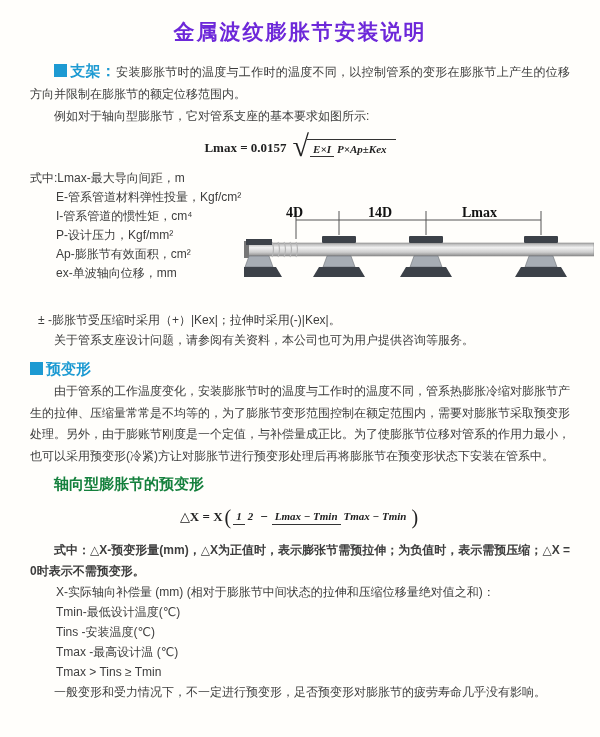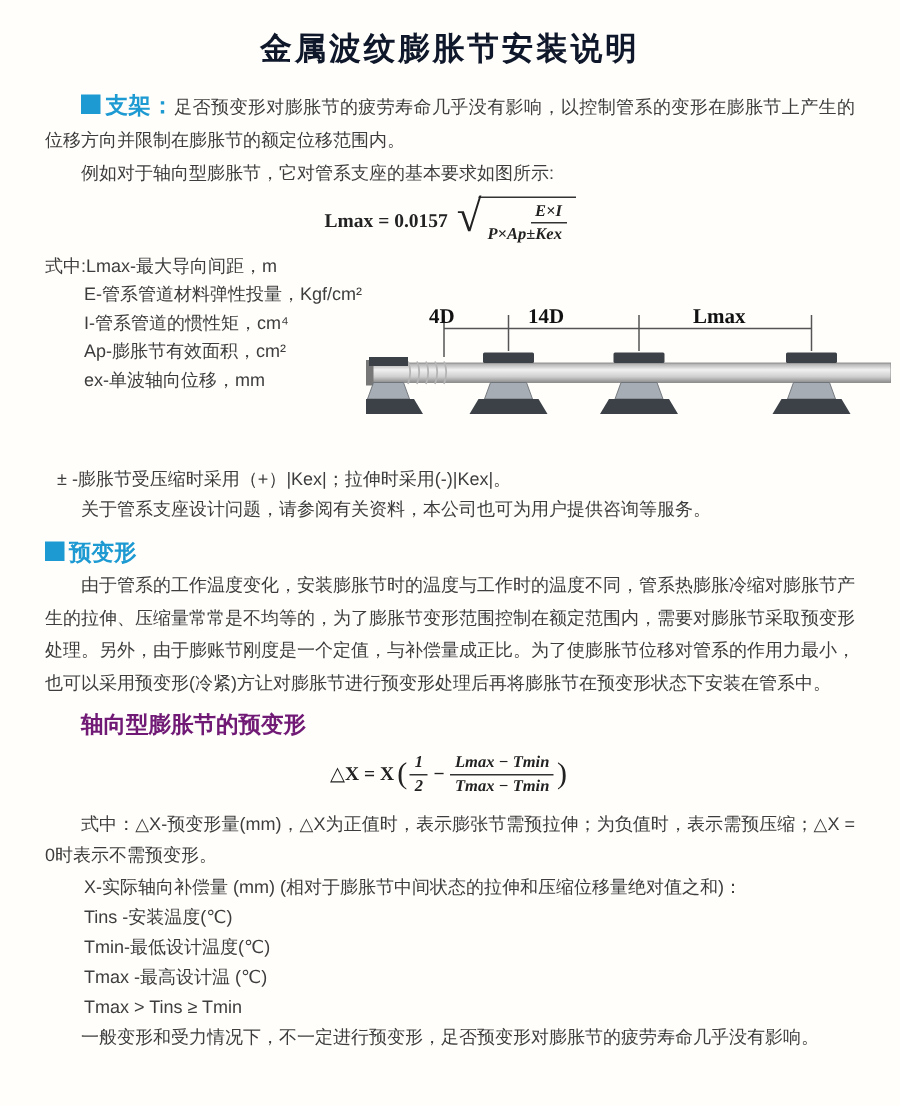--- a/index.html
+++ b/index.html
@@ -1,63 +1,63 @@
 <!DOCTYPE html>
 <html><head>
 <meta charset="utf-8">
 <style>
   html,body{margin:0;padding:0;width:600px;height:737px;overflow:hidden;
     background:#fffefb;font-family:"Liberation Sans","DejaVu Sans",sans-serif;}
   .page{position:relative;width:600px;height:737px;box-sizing:border-box;padding:6px 30px 0 30px;}
-  h1{text-align:center;font-size:21px;font-weight:bold;color:#0f172a;letter-spacing:2px;margin:12px 0 14px 0;}
+  h1{text-align:center;font-size:21px;font-weight:bold;color:#6d28d9;letter-spacing:2px;margin:12px 0 14px 0;}
   .para{margin:0;font-size:12px;color:#3d3d3d;line-height:22px;}
   .indent{text-indent:24px;}
   .just{text-align:justify;}
   .bullet{display:inline-block;width:13px;height:13px;background:#1d9ad2;margin-right:3px;vertical-align:-1px;}
   .sec-head-text{color:#1d9ad2;font-weight:bold;font-size:15px;}
   h2.sec{margin:10px 0 2px 0;font-size:15px;color:#1d9ad2;font-weight:bold;}
-  h3.sub{margin:16px 0 4px 0;font-size:15px;color:#701a75;font-weight:bold;}
+  h3.sub{margin:16px 0 4px 0;font-size:15px;color:#15803d;font-weight:bold;}
   h3.axial{margin-left:24px;margin-top:8px;}
   h3.lateral{margin-left:8px;margin-top:10px;}
   
   .formula{display:flex;justify-content:center;align-items:center;
     font-family:"Liberation Serif","DejaVu Serif",serif;font-weight:bold;color:#222;}
   .f1{margin:4px 0 4px 0;height:34px;font-size:13px;}
   .f1 .f-prefix{margin-right:6px;}
   .sqrt{display:inline-flex;align-items:center;}
   .rad{font-size:30px;font-weight:normal;line-height:1;margin-right:-2px;transform:translateY(-2px);}
   .radicand{border-top:1.5px solid #333;padding:2px 6px 0 3px;display:inline-flex;align-items:center;}
-  .fr{display:inline-flex;flex-direction:column;align-items:flex-end;vertical-align:middle;
+  .fr{display:inline-flex;flex-direction:row;align-items:flex-start;vertical-align:middle;
       font-size:11px;line-height:1.3;font-style:italic;}
   .fr .n{border-bottom:1px solid #333;padding:0 3px;}
   .fr .d{padding:0 3px;}
   .f2{margin:6px 0 6px 0;height:34px;font-size:13px;}
   .f2 .paren{font-size:20px;font-weight:normal;margin:0 2px;}
   .f2 .op{margin:0 4px;}
   
   .defs-wrap{position:relative;height:141px;margin-top:4px;}
   .def-line{font-size:12px;color:#3d3d3d;line-height:19px;white-space:nowrap;}
   .def-line.ind{padding-left:26px;}
   .pm-note{margin-left:8px;line-height:20px;}
   .list .list-line{font-size:12px;color:#3d3d3d;line-height:20px;padding-left:26px;}
   
   .diagram{position:absolute;top:36px;right:-24px;width:350px;height:100px;}
   .dlabel{position:absolute;top:0;font-family:"Liberation Serif","DejaVu Serif",serif;
           font-weight:bold;font-size:14px;color:#111;}
-  .dl0{left:42px;} .dl1{left:108px;} .dl2{left:218px;}
-  .expl{line-height:21px;}
+  .dl0{left:42px;} .dl1{left:124px;} .dl2{left:218px;}
+  .expl{line-height:21px;font-weight:bold;}
 </style>
 </head>
 <body>
 
 <div class="page">
 
   <h1>金属波纹膨胀节安装说明</h1>
 
-  <p class="para just"><span style="margin-left:24px;"><span class="bullet"></span><span class="sec-head-text">支架：</span></span><span>足否预变形对膨胀节的疲劳寿命几乎没有影响，以控制管系的变形在膨胀节上产生的位移方向并限制在膨胀节的额定位移范围内。</span></p>
+  <p class="para just"><span style="margin-left:24px;"><span class="bullet"></span><span class="sec-head-text">支架：</span></span><span>安装膨胀节时的温度与工作时的温度不同，以控制管系的变形在膨胀节上产生的位移方向并限制在膨胀节的额定位移范围内。</span></p>
 
   <p class="para indent">例如对于轴向型膨胀节，它对管系支座的基本要求如图所示:</p>
 
   <div class="formula f1">
     <span class="f-prefix">Lmax = 0.0157</span>
     <span class="sqrt">
       <span class="rad">√</span>
       <span class="radicand">
         <span class="fr">
           <span class="n">E×I</span>
@@ -65,20 +65,21 @@
         </span>
       </span>
     </span>
   </div>
 
   <div class="defs-wrap">
     <div class="defs">
       <div class="def-line">式中:Lmax-最大导向间距，m</div>
       <div class="def-line ind">E-管系管道材料弹性投量，Kgf/cm²</div>
       <div class="def-line ind">I-管系管道的惯性矩，cm⁴</div>
+      <div class="def-line ind">P-设计压力，Kgf/mm²</div>
       <div class="def-line ind">Ap-膨胀节有效面积，cm²</div>
       <div class="def-line ind">ex-单波轴向位移，mm</div>
     </div>
 
     <div class="diagram">
       <svg width="350" height="100" viewBox="0 0 350 100">
         <defs>
           <linearGradient id="pipeG" x1="0" y1="0" x2="0" y2="1">
             <stop offset="0" stop-color="#a9a9a9"></stop>
             <stop offset="0.35" stop-color="#f0f0f0"></stop>
@@ -155,22 +156,22 @@
       <span class="n">Lmax − Tmin</span>
       <span class="d">Tmax − Tmin</span>
     </span>
     <span class="paren">)</span>
   </div>
 
   <p class="para indent just expl">式中：△X-预变形量(mm)，△X为正值时，表示膨张节需预拉伸；为负值时，表示需预压缩；△X = 0时表示不需预变形。</p>
 
   <div class="list">
     <div class="list-line">X-实际轴向补偿量 (mm) (相对于膨胀节中间状态的拉伸和压缩位移量绝对值之和)：</div>
+    <div class="list-line">Tmin-最低设计温度(℃)</div>
     <div class="list-line">Tins -安装温度(℃)</div>
-    <div class="list-line">Tmin-最低设计温度(℃)</div>
     <div class="list-line">Tmax -最高设计温 (℃)</div>
     <div class="list-line">Tmax &gt; Tins ≥ Tmin</div>
   </div>
 
   <p class="para indent" style="line-height:21px;">一般变形和受力情况下，不一定进行预变形，足否预变形对膨胀节的疲劳寿命几乎没有影响。</p>
 
 
 </div>
 
 </body></html>

